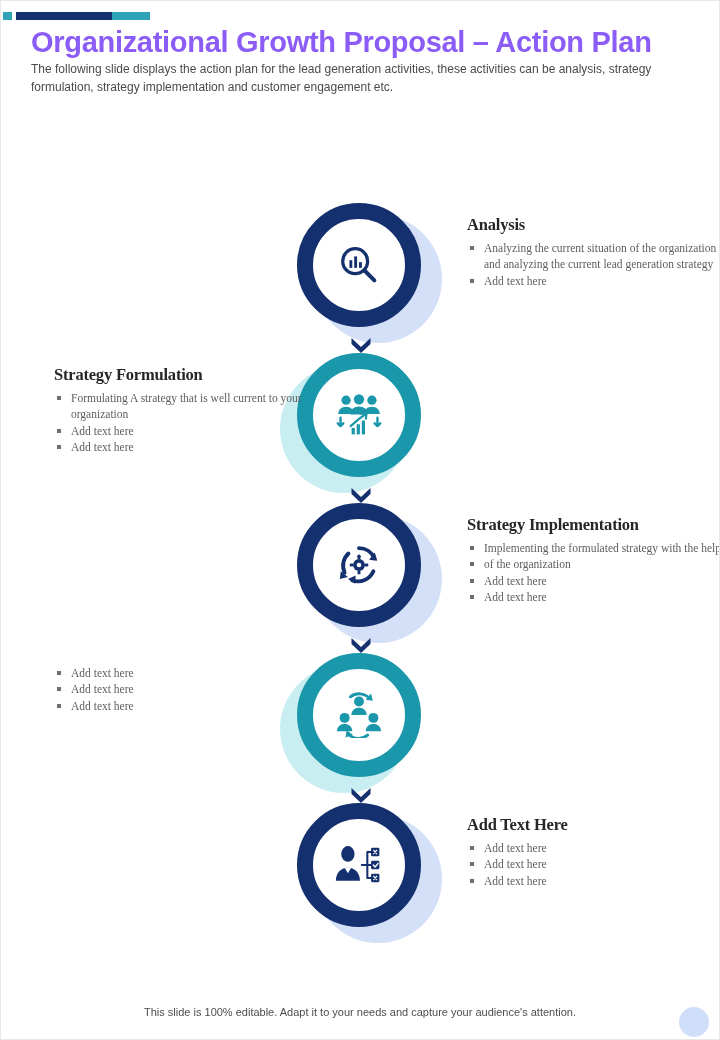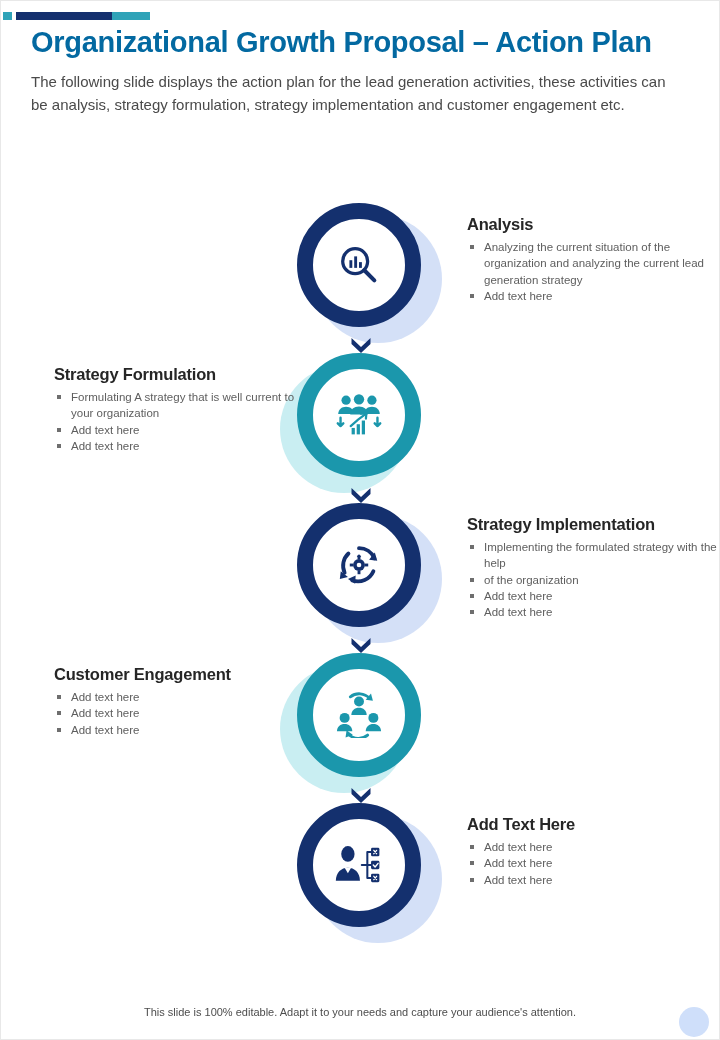--- a/index.html
+++ b/index.html
@@ -33,34 +33,33 @@
   .accent-sq   { width: 9px;  background: #2fa3b8; }
   .accent-gap  { width: 4px;  background: transparent; }
   .accent-navy { width: 96px; background: #14306e; }
   .accent-teal { width: 38px; background: #2fa3b8; }
 
   
   .header { position: absolute; top: 24px; left: 30px; right: 30px; }
   .title {
     font-size: 29px;
     font-weight: bold;
-    color: #0369a1;
+    color: #8b5cf6;
     line-height: 1.22;
     letter-spacing: -0.3px;
   }
   .subtitle {
-    margin-top: 11px;
-    font-size: 15px;
+    font-size: 12px;
     color: #4a4a4a;
     line-height: 1.5;
     max-width: 635px;
   }
 
   
-  .steps { position: absolute; top: 196px; left: 0; right: 0; }
+  .steps { position: absolute; top: 196px; left: 0; right: 0; font-family: Liberation Serif, serif; }
 
   .step {
     position: relative;
     height: 150px;
   }
 
   
   .circle-wrap {
     position: absolute;
     left: 285px;
@@ -289,21 +288,20 @@
         <circle cx="40" cy="27" r="5.2" fill="#1b97ac"></circle>
         <path d="M32 41c0-4.8 3.6-7.6 8-7.6s8 2.8 8 7.6z" fill="#1b97ac"></path>
         <path d="M16 5 A15 15 0 0 1 36 6.5" fill="none" stroke="#1b97ac" stroke-width="3" stroke-linecap="round"></path>
         <polygon points="37.5,1.5 39.5,9 32,8" fill="#1b97ac"></polygon>
         <path d="M14 44 A15 15 0 0 0 34 45" fill="none" stroke="#1b97ac" stroke-width="3" stroke-linecap="round"></path>
         <polygon points="12,40 18.5,44.5 11,47.5" fill="#1b97ac"></polygon>
       </svg>
       </div>
     </div>
     <div class="txt left">
-      <div class="step-head">Customer Engagement</div>
       <ul class="bullets">
             <li>Add text here</li>
             <li>Add text here</li>
             <li>Add text here</li>
           </ul>
     </div>
     <div class="chevron"><svg viewBox="0 0 22 18" width="22" height="18">
     <path d="M1.5 1 L11 10 L20.5 1 L20.5 7 L11 16 L1.5 7 Z" fill="#14306e"></path>
   </svg></div>
   </div>

